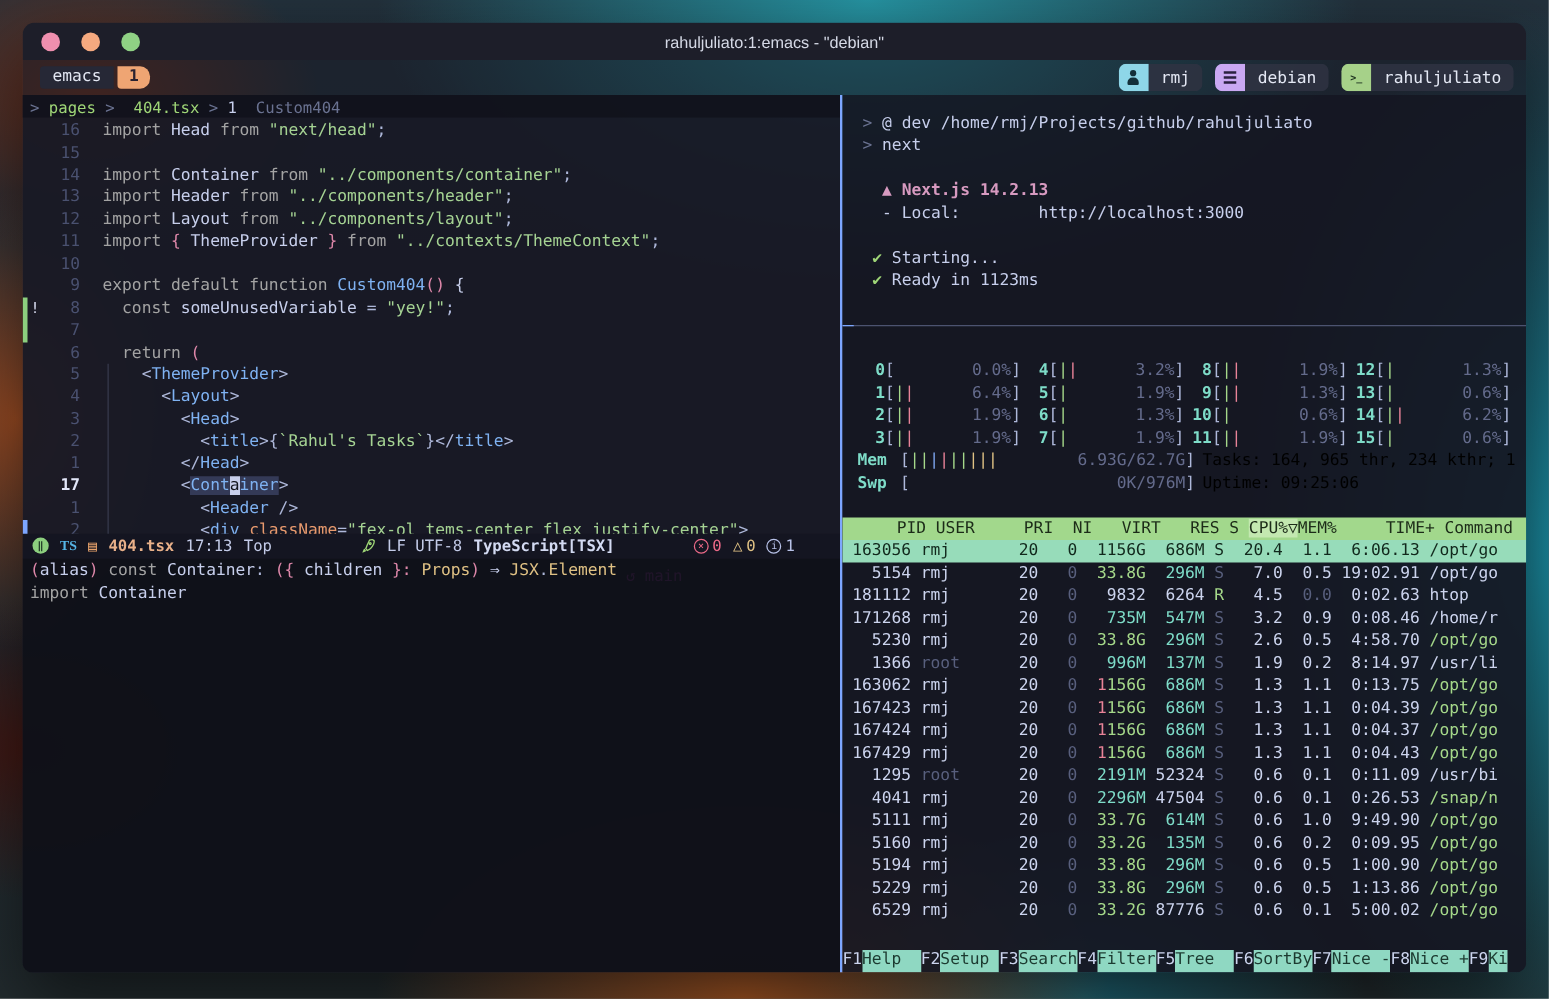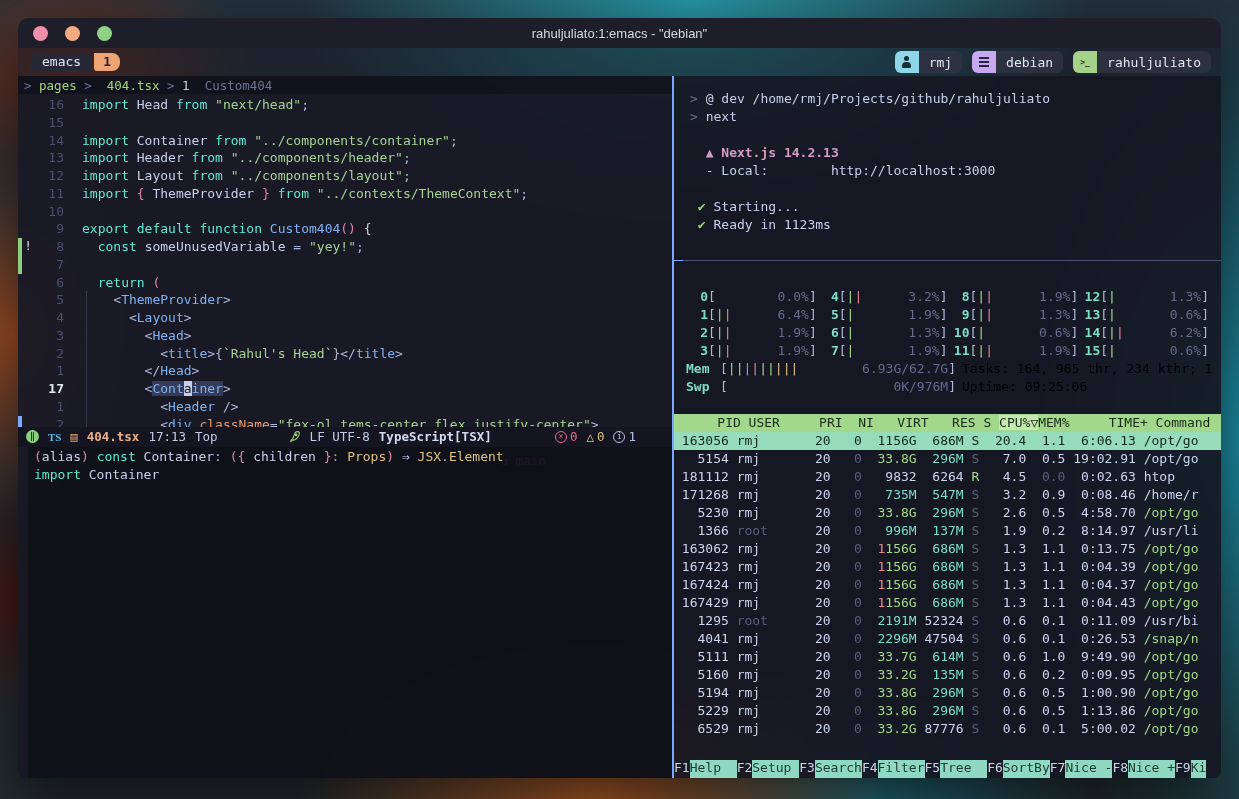--- a/index.html
+++ b/index.html
@@ -67,40 +67,40 @@
   .code { flex:1; overflow:hidden; padding-top:2px; position:relative; }
   .line { display:flex; height:17.75px; line-height:17.75px; font-size:13px; white-space:pre; }
   .gitbar { width:4px; flex:0 0 4px; }
   .gitbar.add { background:#8ccf7e; }
   .gitbar.change { background:#7da6ff; }
   .sign { width:12px; flex:0 0 12px; color:#d8dcf0; text-align:center; font-size:12px; }
   .lnum { width:30px; flex:0 0 30px; text-align:right; color:#4a5170; margin-right:18px; }
   .line.cur .lnum { color:#e2e6f8; font-weight:bold; }
   .lcode { white-space:pre; }
   .guide { position:absolute; width:1px; background:rgba(110,118,150,.35); }
-  .tk-kw{color:#5eead4} .tk-fg{color:#c7cfec} .tk-pun{color:#aeb8da}
+  .tk-kw{color:#a3a3a3} .tk-fg{color:#c7cfec} .tk-pun{color:#aeb8da}
   .tk-tag{color:#7fb2f2} .tk-str{color:#a5d393} .tk-attr{color:#e89a6e} .tk-pink{color:#dd87a9} .tk-fn{color:#7fb2f2}
   .tk-dim{color:#6a7291} .tk-wh{color:#c7cfec} .tk-grn{color:#9fd677}
   .tk-yel{color:#dfc184} .tk-pinkb{color:#d79ac0; font-weight:bold}
   .tk-hl{color:#7fb2f2; background:#343a57}
   .tk-cursor{background:#c8cfeb; color:#15161e}
   
   .modeline { height:20px; flex:0 0 20px; background:#141521; display:flex; align-items:center; font-size:12.5px; color:#c3cbe8; padding:0 8px; gap:9px; white-space:nowrap; }
   .ml-circle { width:13px; height:13px; border-radius:50%; background:#8ccf7e; color:#10241a; font-size:8px; display:grid; place-items:center; font-weight:bold; }
   .ml-ts { color:#56b6e8; font-weight:bold; font-size:11px;font-family:Liberation Serif, serif; }
   .ml-doc { color:#e8a36c; font-size:12px; }
   .ml-file { color:#e8b089; font-weight:bold; }
   .ml-gap { width:52px; }
   .ml-lang { color:#d3daf2; font-weight:bold; }
   .ml-branch { color:#d946ef;margin-top:48px; }
   .diag { display:flex; align-items:center; gap:3px; }
   .d-err { color:#ec6a88; } .d-warn { color:#dfc184; } .d-info { color:#b8c2e8; }
   .circ { display:inline-flex; width:12px; height:12px; border:1px solid currentColor; border-radius:50%; align-items:center; justify-content:center; font-size:8px; }
   
-  .echo { flex:1; background:rgba(15,16,24,.92); font-size:13px; padding:1px 0 0 6px;margin-left:10px; }
+  .echo { flex:1; background:rgba(15,16,24,.92); font-size:13px; padding:1px 0 0 6px; }
   .echo .tline { height:18px; line-height:18px; white-space:pre; }
   
   .shell { height:184px; flex:0 0 184px; padding:14px 0 0 16px; font-size:13px; }
   .tline { height:18px; line-height:18px; white-space:pre; }
   .hdivider { height:1px; flex:0 0 1px; background:#4c5370; position:relative; }
   .hdivider::before { content:""; position:absolute; left:0; top:0; width:9px; height:1px; background:#7da6ff; }
   
   .htop { flex:1; display:flex; flex-direction:column; padding-top:27px; font-size:13px; min-height:0; }
   .meters { display:grid; grid-template-columns:repeat(4, 1fr); padding:0 12px; }
   .meter { display:flex; height:18px; line-height:18px; }
@@ -180,21 +180,21 @@
           <div class="line"><span class="gitbar"></span><span class="sign"></span><span class="lnum">12</span><span class="lcode"><span class="tk-kw">import </span><span class="tk-fg">Layout </span><span class="tk-kw">from </span><span class="tk-str">"../components/layout"</span><span class="tk-pun">;</span></span></div>
           <div class="line"><span class="gitbar"></span><span class="sign"></span><span class="lnum">11</span><span class="lcode"><span class="tk-kw">import </span><span class="tk-pink">{ </span><span class="tk-fg">ThemeProvider </span><span class="tk-pink">} </span><span class="tk-kw">from </span><span class="tk-str">"../contexts/ThemeContext"</span><span class="tk-pun">;</span></span></div>
           <div class="line"><span class="gitbar"></span><span class="sign"></span><span class="lnum">10</span><span class="lcode"></span></div>
           <div class="line"><span class="gitbar"></span><span class="sign"></span><span class="lnum">9</span><span class="lcode"><span class="tk-kw">export default function </span><span class="tk-fn">Custom404</span><span class="tk-pink">() </span><span class="tk-fg">{</span></span></div>
           <div class="line"><span class="gitbar add"></span><span class="sign">!</span><span class="lnum">8</span><span class="lcode"><span class="tk-fg">  </span><span class="tk-kw">const </span><span class="tk-fg">someUnusedVariable </span><span class="tk-pun">= </span><span class="tk-str">"yey!"</span><span class="tk-pun">;</span></span></div>
           <div class="line"><span class="gitbar add"></span><span class="sign"></span><span class="lnum">7</span><span class="lcode"></span></div>
           <div class="line"><span class="gitbar"></span><span class="sign"></span><span class="lnum">6</span><span class="lcode"><span class="tk-fg">  </span><span class="tk-kw">return </span><span class="tk-pink">(</span></span></div>
           <div class="line"><span class="gitbar"></span><span class="sign"></span><span class="lnum">5</span><span class="lcode"><span class="tk-pun">    &lt;</span><span class="tk-tag">ThemeProvider</span><span class="tk-pun">&gt;</span></span></div>
           <div class="line"><span class="gitbar"></span><span class="sign"></span><span class="lnum">4</span><span class="lcode"><span class="tk-pun">      &lt;</span><span class="tk-tag">Layout</span><span class="tk-pun">&gt;</span></span></div>
           <div class="line"><span class="gitbar"></span><span class="sign"></span><span class="lnum">3</span><span class="lcode"><span class="tk-pun">        &lt;</span><span class="tk-tag">Head</span><span class="tk-pun">&gt;</span></span></div>
-          <div class="line"><span class="gitbar"></span><span class="sign"></span><span class="lnum">2</span><span class="lcode"><span class="tk-pun">          &lt;</span><span class="tk-tag">title</span><span class="tk-pun">&gt;{</span><span class="tk-str">`Rahul's Head`</span><span class="tk-pun">}&lt;/</span><span class="tk-tag">title</span><span class="tk-pun">&gt;</span></span></div>
+          <div class="line"><span class="gitbar"></span><span class="sign"></span><span class="lnum">2</span><span class="lcode"><span class="tk-pun">          &lt;</span><span class="tk-tag">title</span><span class="tk-pun">&gt;{</span><span class="tk-str">`Rahul's Tasks`</span><span class="tk-pun">}&lt;/</span><span class="tk-tag">title</span><span class="tk-pun">&gt;</span></span></div>
           <div class="line"><span class="gitbar"></span><span class="sign"></span><span class="lnum">1</span><span class="lcode"><span class="tk-pun">        &lt;/</span><span class="tk-tag">Head</span><span class="tk-pun">&gt;</span></span></div>
           <div class="line cur"><span class="gitbar"></span><span class="sign"></span><span class="lnum">17</span><span class="lcode"><span class="tk-pun">        &lt;</span><span class="tk-hl">Cont</span><span class="tk-cursor">a</span><span class="tk-hl">iner</span><span class="tk-pun">&gt;</span></span></div>
           <div class="line"><span class="gitbar"></span><span class="sign"></span><span class="lnum">1</span><span class="lcode"><span class="tk-pun">          &lt;</span><span class="tk-tag">Header</span><span class="tk-pun"> /&gt;</span></span></div>
           <div class="line"><span class="gitbar change"></span><span class="sign"></span><span class="lnum">2</span><span class="lcode"><span class="tk-pun">          &lt;</span><span class="tk-tag">div </span><span class="tk-attr">className</span><span class="tk-pun">=</span><span class="tk-str">"fex-ol tems-center flex justify-center"</span><span class="tk-pun">&gt;</span></span></div>
         </div>
       <div class="modeline">
         <span class="ml-circle">‖</span>
         <span class="ml-ts">TS</span>
         <span class="ml-doc">▤</span>
         <span class="ml-file">404.tsx</span>

